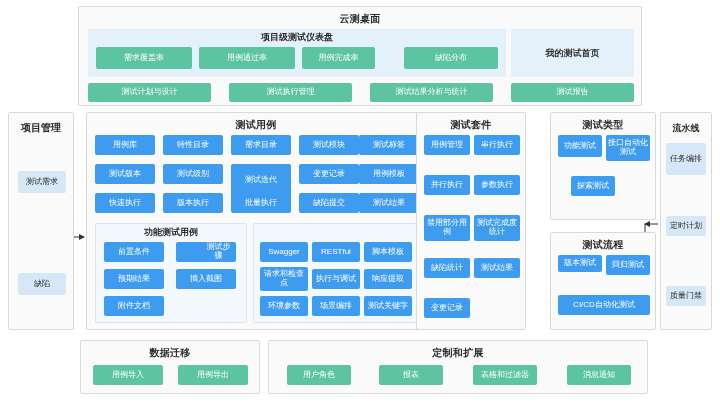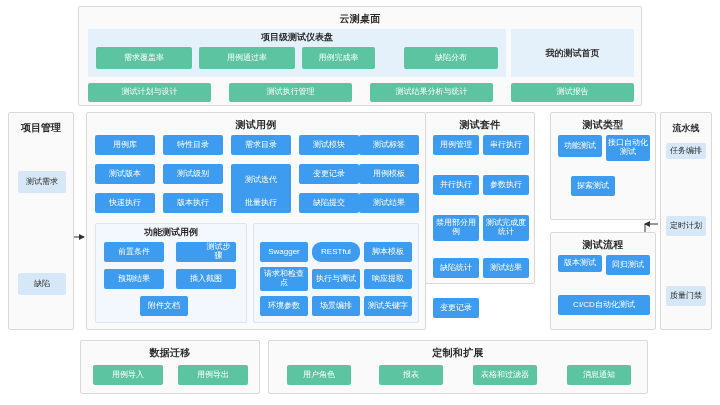--- a/index.html
+++ b/index.html
@@ -139,37 +139,37 @@
   <div class="chip blue" style="left:144px;top:80px;width:60px;height:20px;">批量执行</div>
   <div class="chip blue" style="left:212px;top:80px;width:60px;height:20px;">缺陷提交</div>
   <div class="chip blue" style="left:272px;top:80px;width:60px;height:20px;">测试结果</div>
 
   <div class="subpanel" style="left:8px;top:110px;width:152px;height:100px;">
     <div class="band-title">功能测试用例</div>
     <div class="chip blue" style="left:8px;top:18px;width:60px;height:20px;">前置条件</div>
     <div class="chip blue" style="left:80px;top:18px;width:60px;height:20px;padding-left:27px;">测试步骤</div>
     <div class="chip blue" style="left:8px;top:45px;width:60px;height:20px;">预期结果</div>
     <div class="chip blue" style="left:80px;top:45px;width:60px;height:20px;">插入截图</div>
-    <div class="chip blue" style="left:8px;top:72px;width:48px;height:20px;margin-left:36px;">附件文档</div>
+    <div class="chip blue" style="left:8px;top:72px;width:60px;height:20px;">附件文档</div>
   </div>
 
   <div class="subpanel" style="left:166px;top:110px;width:166px;height:100px;">
     <div class="chip blue" style="left:6px;top:18px;width:48px;height:20px;">Swagger</div>
-    <div class="chip blue" style="left:58px;top:18px;width:48px;height:20px;border-radius:9px;">RESTful</div>
+    <div class="chip blue" style="left:58px;top:18px;width:48px;height:20px;">RESTful</div>
     <div class="chip blue" style="left:110px;top:18px;width:48px;height:20px;">脚本模板</div>
     <div class="chip blue" style="left:6px;top:43px;width:48px;height:24px;">请求和检查点</div>
     <div class="chip blue" style="left:58px;top:45px;width:48px;height:20px;">执行与调试</div>
     <div class="chip blue" style="left:110px;top:45px;width:48px;height:20px;">响应提取</div>
     <div class="chip blue" style="left:6px;top:72px;width:48px;height:20px;">环境参数</div>
     <div class="chip blue" style="left:58px;top:72px;width:48px;height:20px;">场景编排</div>
     <div class="chip blue" style="left:110px;top:72px;width:48px;height:20px;">测试关键字</div>
   </div>
 </div>
 
-<div class="panel" style="left:425px;top:112px;width:110px;height:172px;">
+<div class="panel" style="left:416px;top:112px;width:110px;height:218px;">
   <div class="panel-title">测试套件</div>
   <div class="chip blue" style="left:7px;top:22px;width:46px;height:20px;">用例管理</div>
   <div class="chip blue" style="left:57px;top:22px;width:46px;height:20px;">串行执行</div>
   <div class="chip blue" style="left:7px;top:62px;width:46px;height:20px;">并行执行</div>
   <div class="chip blue" style="left:57px;top:62px;width:46px;height:20px;">参数执行</div>
   <div class="chip blue" style="left:7px;top:102px;width:46px;height:26px;">禁用部分用例</div>
   <div class="chip blue" style="left:57px;top:102px;width:46px;height:26px;">测试完成度统计</div>
   <div class="chip blue" style="left:7px;top:145px;width:46px;height:20px;">缺陷统计</div>
   <div class="chip blue" style="left:57px;top:145px;width:46px;height:20px;">测试结果</div>
   <div class="chip blue" style="left:7px;top:185px;width:46px;height:20px;">变更记录</div>
@@ -184,21 +184,21 @@
 
 <div class="panel" style="left:550px;top:232px;width:106px;height:98px;">
   <div class="panel-title">测试流程</div>
   <div class="chip blue" style="left:7px;top:22px;width:44px;height:17px;">版本测试</div>
   <div class="chip blue" style="left:55px;top:22px;width:44px;height:20px;">回归测试</div>
   <div class="chip blue" style="left:7px;top:62px;width:92px;height:20px;">CI/CD自动化测试</div>
 </div>
 
 <div class="panel" style="left:660px;top:112px;width:52px;height:218px;">
   <div class="side-title" style="font-size:9px;padding-top:9px;">流水线</div>
-  <div class="chip lightblue" style="left:5px;top:30px;width:40px;height:16px;">任务编排</div>
+  <div class="chip lightblue" style="left:5px;top:30px;width:40px;height:32px;">任务编排</div>
   <div class="chip lightblue" style="left:5px;top:103px;width:40px;height:20px;">定时计划</div>
   <div class="chip lightblue" style="left:5px;top:173px;width:40px;height:20px;">质量门禁</div>
 </div>
 
 <div class="panel" style="left:80px;top:340px;width:180px;height:54px;">
   <div class="panel-title">数据迁移</div>
   <div class="chip green" style="left:12px;top:24px;width:70px;height:20px;">用例导入</div>
   <div class="chip green" style="left:97px;top:24px;width:70px;height:20px;">用例导出</div>
 </div>
 

